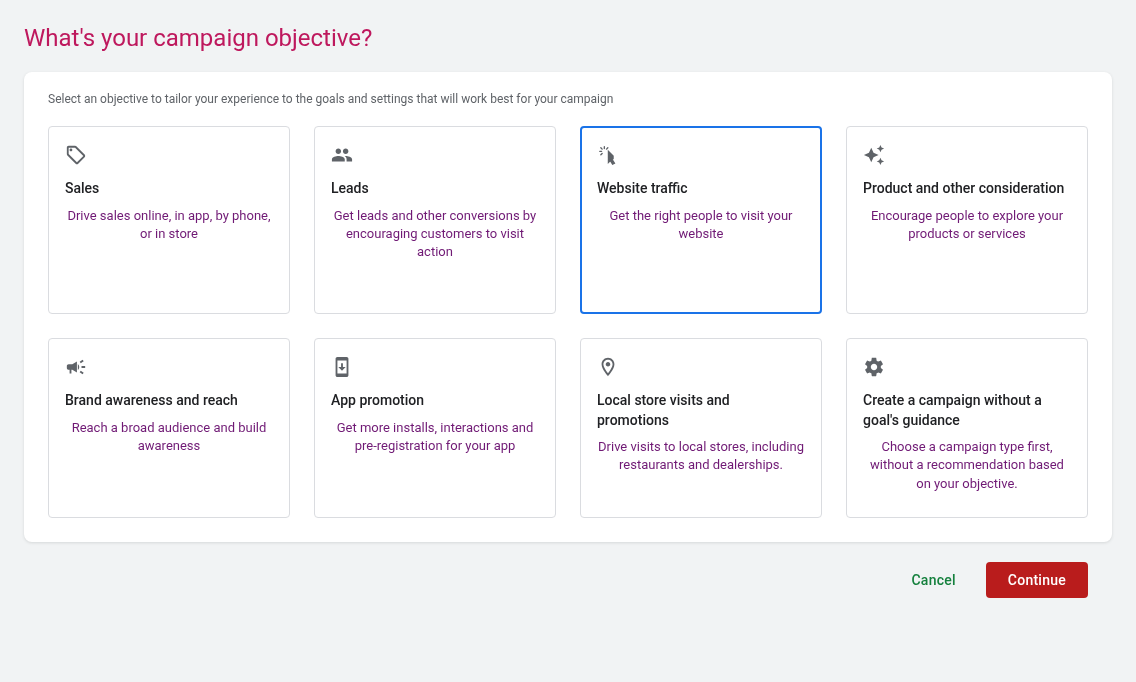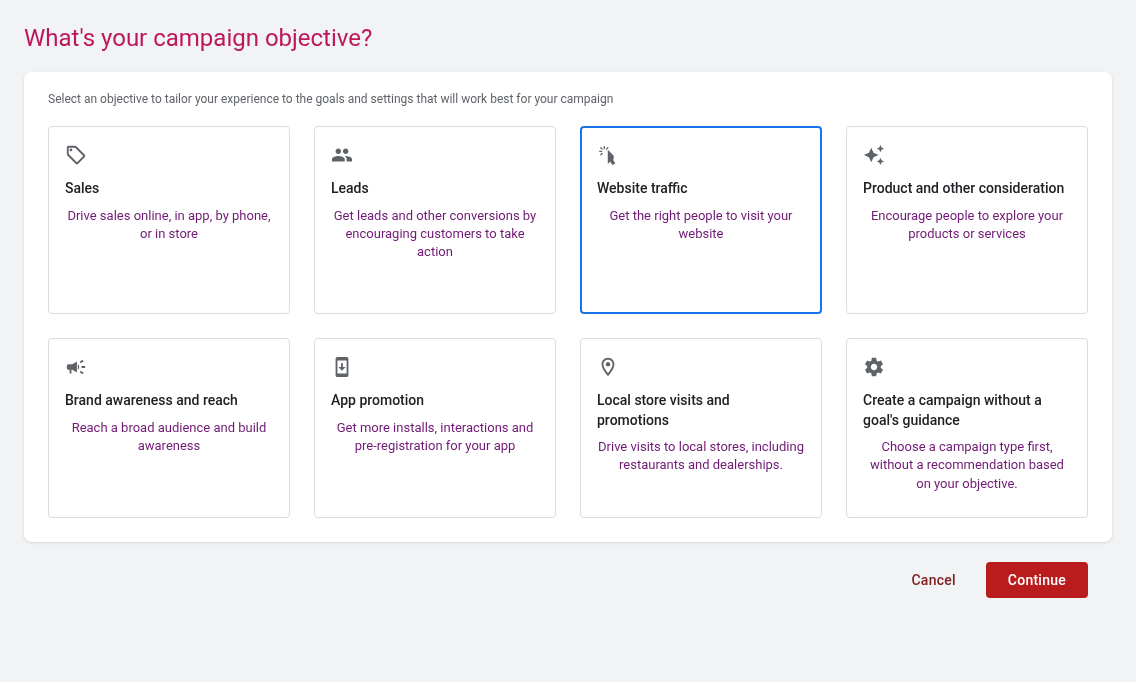--- a/index.html
+++ b/index.html
@@ -101,21 +101,21 @@
       font-size: 14px;
       font-weight: 500;
       padding: 10px 22px;
       border-radius: 4px;
       border: none;
       cursor: pointer;
       letter-spacing: 0.25px;
     }
     .btn-text {
       background: transparent;
-      color: #7f1d1d;
+      color: #15803d;
     }
     .btn-primary {
       background: #b91c1c;
       color: #fff;
     }
   </style>
 </head>
 <body>
 
 <div class="page-container">
@@ -137,21 +137,21 @@
           <div class="objective-desc">Drive sales online, in app, by phone, or in store</div>
         </div>
 
         <div class="objective-card">
           <div class="objective-icon">
             <svg viewBox="0 0 24 24">
                 <path d="M16 11c1.66 0 2.99-1.34 2.99-3S17.66 5 16 5s-3 1.34-3 3 1.34 3 3 3zm-8 0c1.66 0 2.99-1.34 2.99-3S9.66 5 8 5 5 6.34 5 8s1.34 3 3 3zm0 2c-2.33 0-7 1.17-7 3.5V19h14v-2.5c0-2.33-4.67-3.5-7-3.5zm8 0c-.29 0-.62.02-.97.05 1.16.84 1.97 1.97 1.97 3.45V19h6v-2.5c0-2.33-4.67-3.5-7-3.5z"></path>
               </svg>
           </div>
           <div class="objective-title">Leads</div>
-          <div class="objective-desc">Get leads and other conversions by encouraging customers to take action</div>
+          <div class="objective-desc">Get leads and other conversions by encouraging customers to visit action</div>
         </div>
 
         <div class="objective-card selected">
           <div class="objective-icon">
             <svg viewBox="0 0 24 24">
                 <path d="M17.5 13l-5-5v12l2-2 2.5 4 2-1-2.5-4 1-1z M8 3v2M4.2 4.2l1.4 1.4M3 8h2M4.2 11.8l1.4-1.4M11.8 4.2l-1.4 1.4" stroke="#5f6368" stroke-width="1.5" fill="#5f6368" stroke-linecap="round"></path>
               </svg>
           </div>
           <div class="objective-title">Website traffic</div>
           <div class="objective-desc">Get the right people to visit your website</div>

